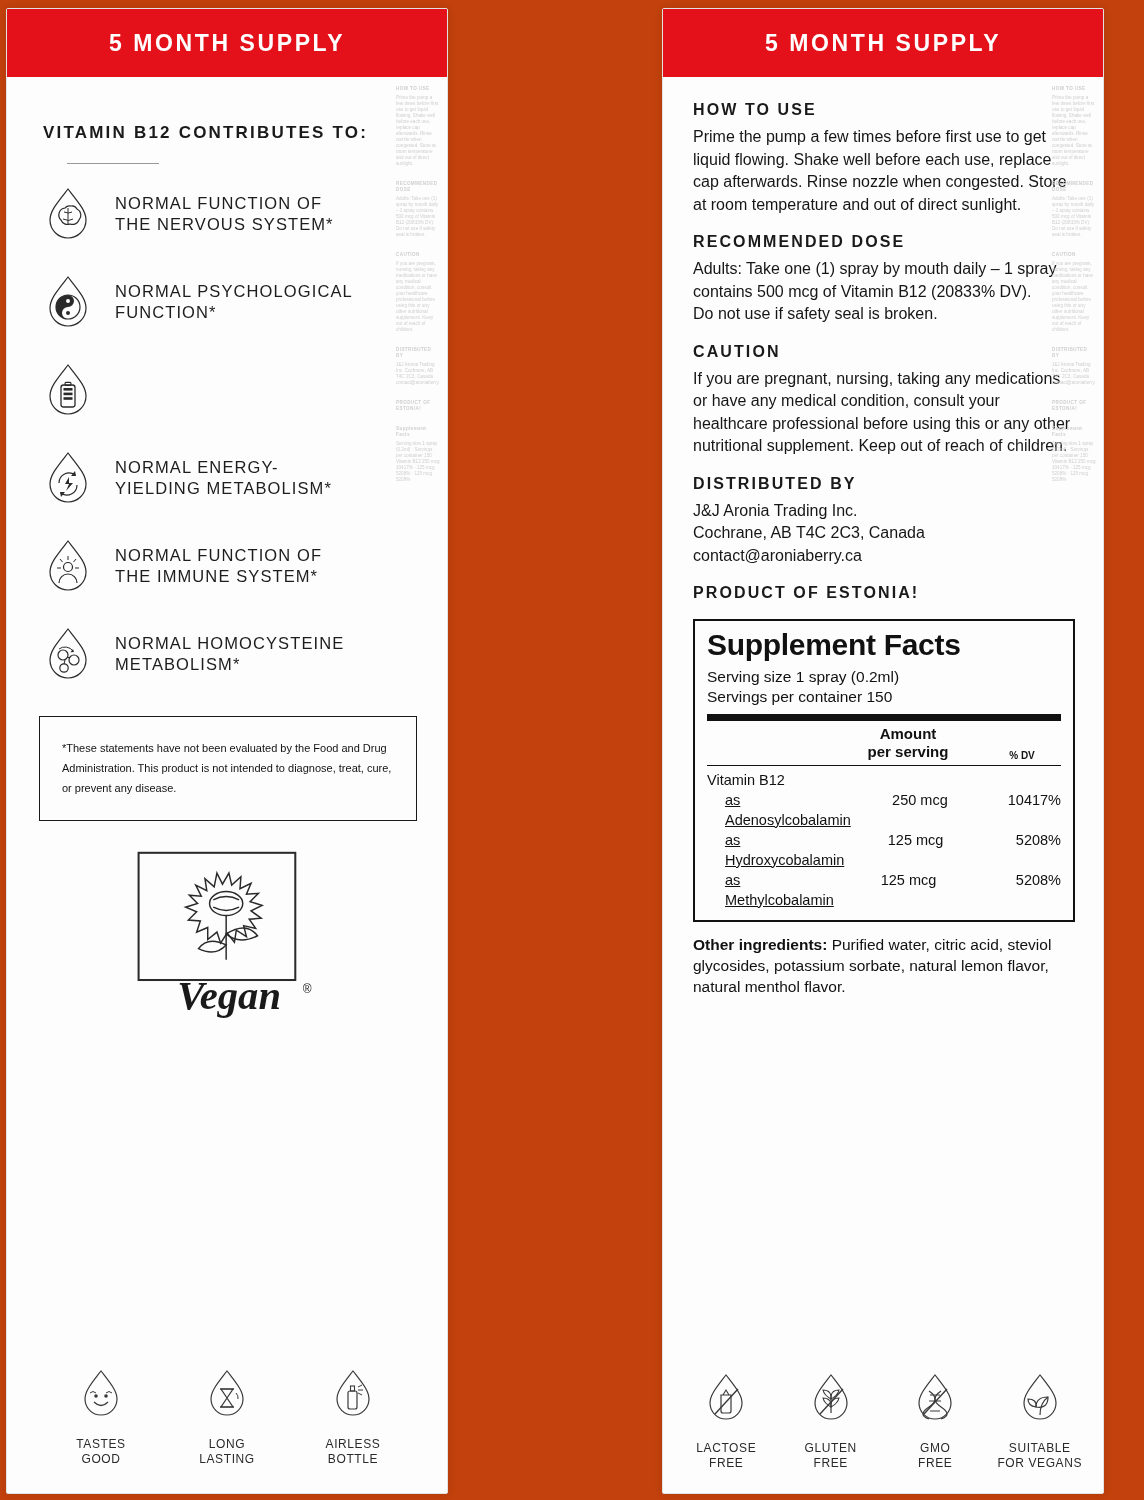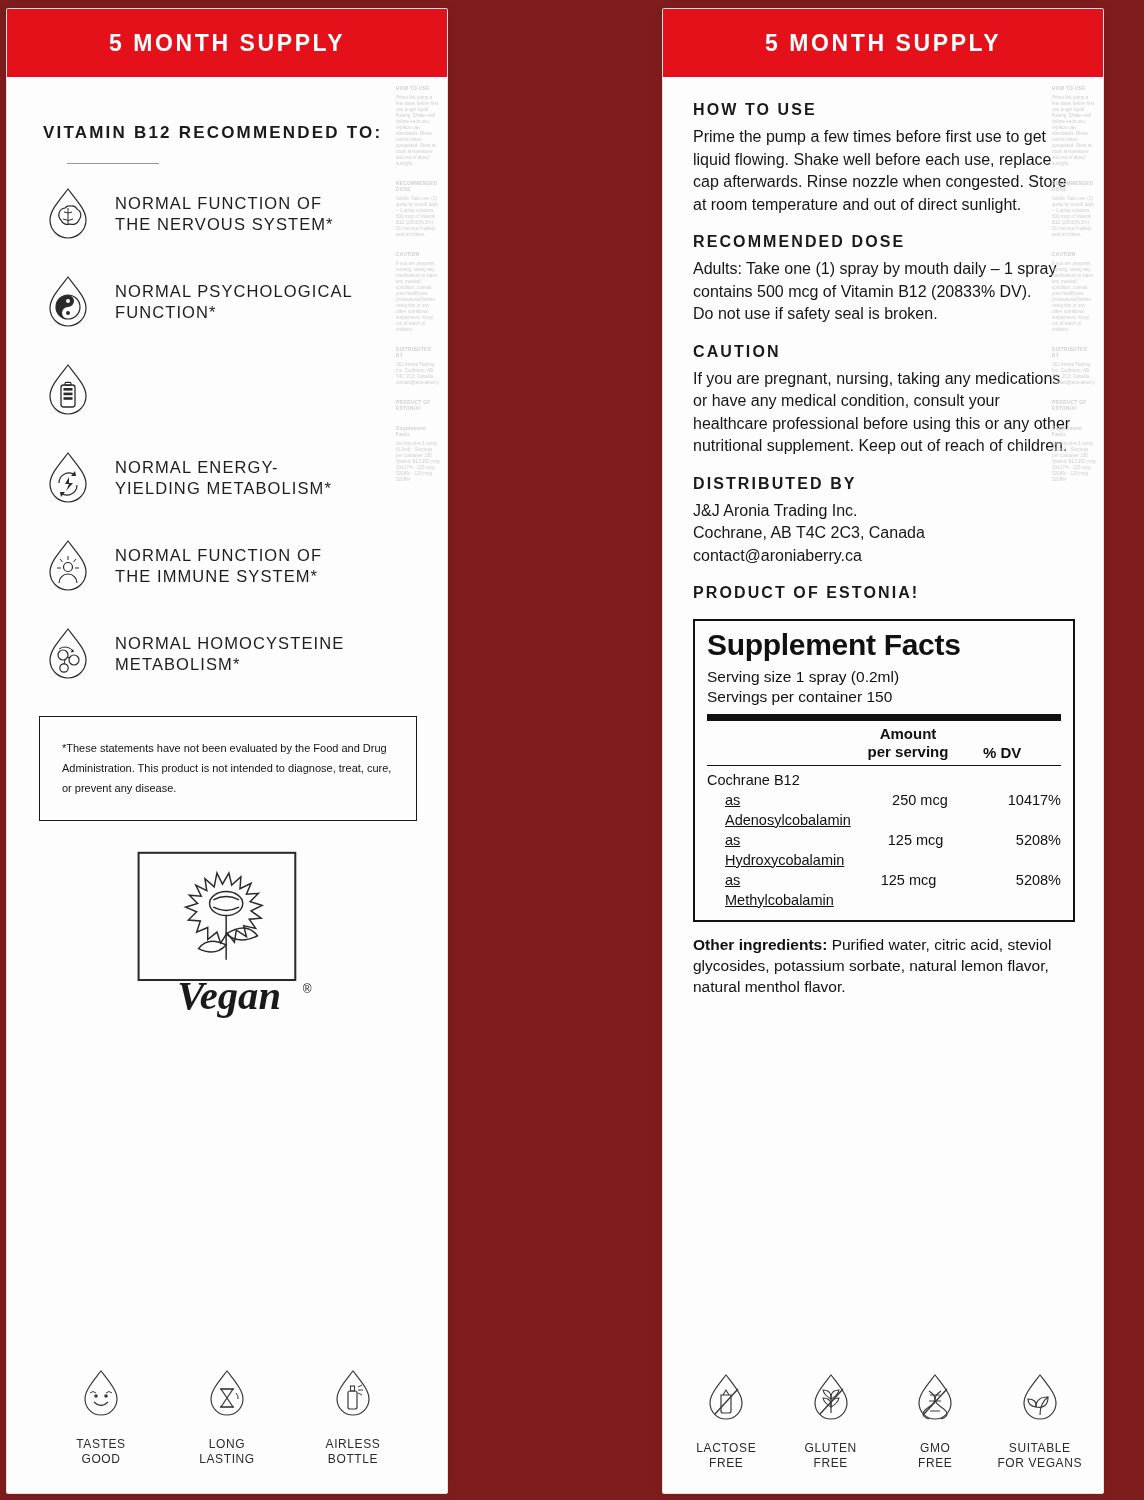--- a/index.html
+++ b/index.html
@@ -1,17 +1,17 @@
 <!DOCTYPE html>
 <html><head>
 <meta charset="utf-8">
 <style>
   html,body{margin:0;padding:0;background:#ffffff;}
   body{width:1144px;height:1500px;font-family:"Liberation Sans",sans-serif;color:#111;overflow:hidden;}
-  .stage{position:relative;width:1144px;height:1500px;background:#7f1d1d;}
+  .stage{position:relative;width:1144px;height:1500px;background:#c2410c;}
 
   
   .pack{position:absolute;top:8px;height:1484px;}
   .pack.left{left:6px;width:440px;}
   .pack.right{left:662px;width:440px;}
 
   .face{position:absolute;top:0;left:0;width:100%;height:100%;
         background:#fdfdfd;border:1px solid #e2e2e2;border-radius:2px;
         box-shadow:0 0 8px rgba(0,0,0,.10);}
 
@@ -45,21 +45,21 @@
   .sec{margin-bottom:17px;}
   .sec h3{margin:0 0 7px 0;font-size:16px;font-weight:700;letter-spacing:2.1px;color:#1a1a1a;}
   .sec p{margin:0;font-size:16px;line-height:22.5px;color:#161616;}
 
   .sfbox{border:2px solid #111;padding:8px 12px 10px 12px;margin-top:8px;}
   .sfbox .sftitle{font-size:30px;font-weight:700;letter-spacing:-.3px;line-height:1.05;}
   .sfbox .sfserv{font-size:15.5px;line-height:20px;margin-top:6px;}
   .sfbar{height:7px;background:#111;margin:7px 0 0 0;}
   .sfhdr{display:flex;justify-content:flex-end;align-items:flex-end;padding:4px 0 4px 0;border-bottom:1px solid #111;}
   .sfhdr .amt{font-size:15px;font-weight:700;text-align:center;line-height:18px;width:150px;}
-  .sfhdr .dv{font-size:15px;font-weight:700;width:78px;text-align:left;}
+  .sfhdr .dv{font-size:10px;font-weight:700;width:78px;text-align:center;}
   .sfrow{display:flex;font-size:14.5px;line-height:20px;}
   .sfrow .nm{flex:1;}
   .sfrow .v1{width:150px;text-align:center;}
   .sfrow .v2{width:78px;text-align:right;}
   .sfrow.indent .nm{padding-left:18px;text-decoration:underline;}
   .other{margin-top:12px;font-size:15.5px;line-height:21px;}
   .other b{font-weight:700;}
 
   
   .sidecol{position:absolute;top:78px;right:6px;width:44px;height:1330px;color:#cfcfcf;font-size:4.6px;line-height:6px;overflow:hidden;}
@@ -73,21 +73,21 @@
 
   <div class="pack left">
     <div class="face">
 
       <div class="banner">
         <span>5 MONTH SUPPLY</span>
       </div>
 
       <div class="content">
 
-        <div class="heading">VITAMIN B12 RECOMMENDED TO:</div>
+        <div class="heading">VITAMIN B12 CONTRIBUTES TO:</div>
         <div class="rule"></div>
 
         <div class="benefit">
           <div class="bicon">
             <svg viewBox="0 0 62 62" width="62" height="62">
               <path d="M31 6 C20 20 13 28 13 37 a18 18 0 0 0 36 0 C49 28 42 20 31 6 Z" fill="none" stroke="#2a2a2a" stroke-width="1.2"></path>
               <path d="M24 37 a7 7 0 0 1 4-12 a6 6 0 0 1 6-2 a6 6 0 0 1 6 3 a7 7 0 0 1 2 11 a7 7 0 0 1-9 4 a7 7 0 0 1-9-4 Z" fill="none" stroke="#2a2a2a" stroke-width="1.2"></path>
               <path d="M31 25 v17 M27 29 q5 2 8 0 M26 36 q6 3 10 0" fill="none" stroke="#2a2a2a" stroke-width="1"></path>
             </svg>
           </div>
@@ -278,21 +278,21 @@
         <div class="sfbox">
           <div class="sftitle">Supplement Facts</div>
           <div class="sfserv">Serving size 1 spray (0.2ml)</div>
           <div class="sfserv" style="margin-top:0">Servings per container 150</div>
           <div class="sfbar"></div>
           <div class="sfhdr">
             <div class="amt">Amount<br>per serving</div>
             <div class="dv">% DV</div>
           </div>
           <div class="sfrow" style="padding-top:4px">
-            <div class="nm">Cochrane B12</div>
+            <div class="nm">Vitamin B12</div>
             <div class="v1"></div>
             <div class="v2"></div>
           </div>
           <div class="sfrow indent">
             <div class="nm">as Adenosylcobalamin</div>
             <div class="v1">250 mcg</div>
             <div class="v2">10417%</div>
           </div>
           <div class="sfrow indent">
             <div class="nm">as Hydroxycobalamin</div>

